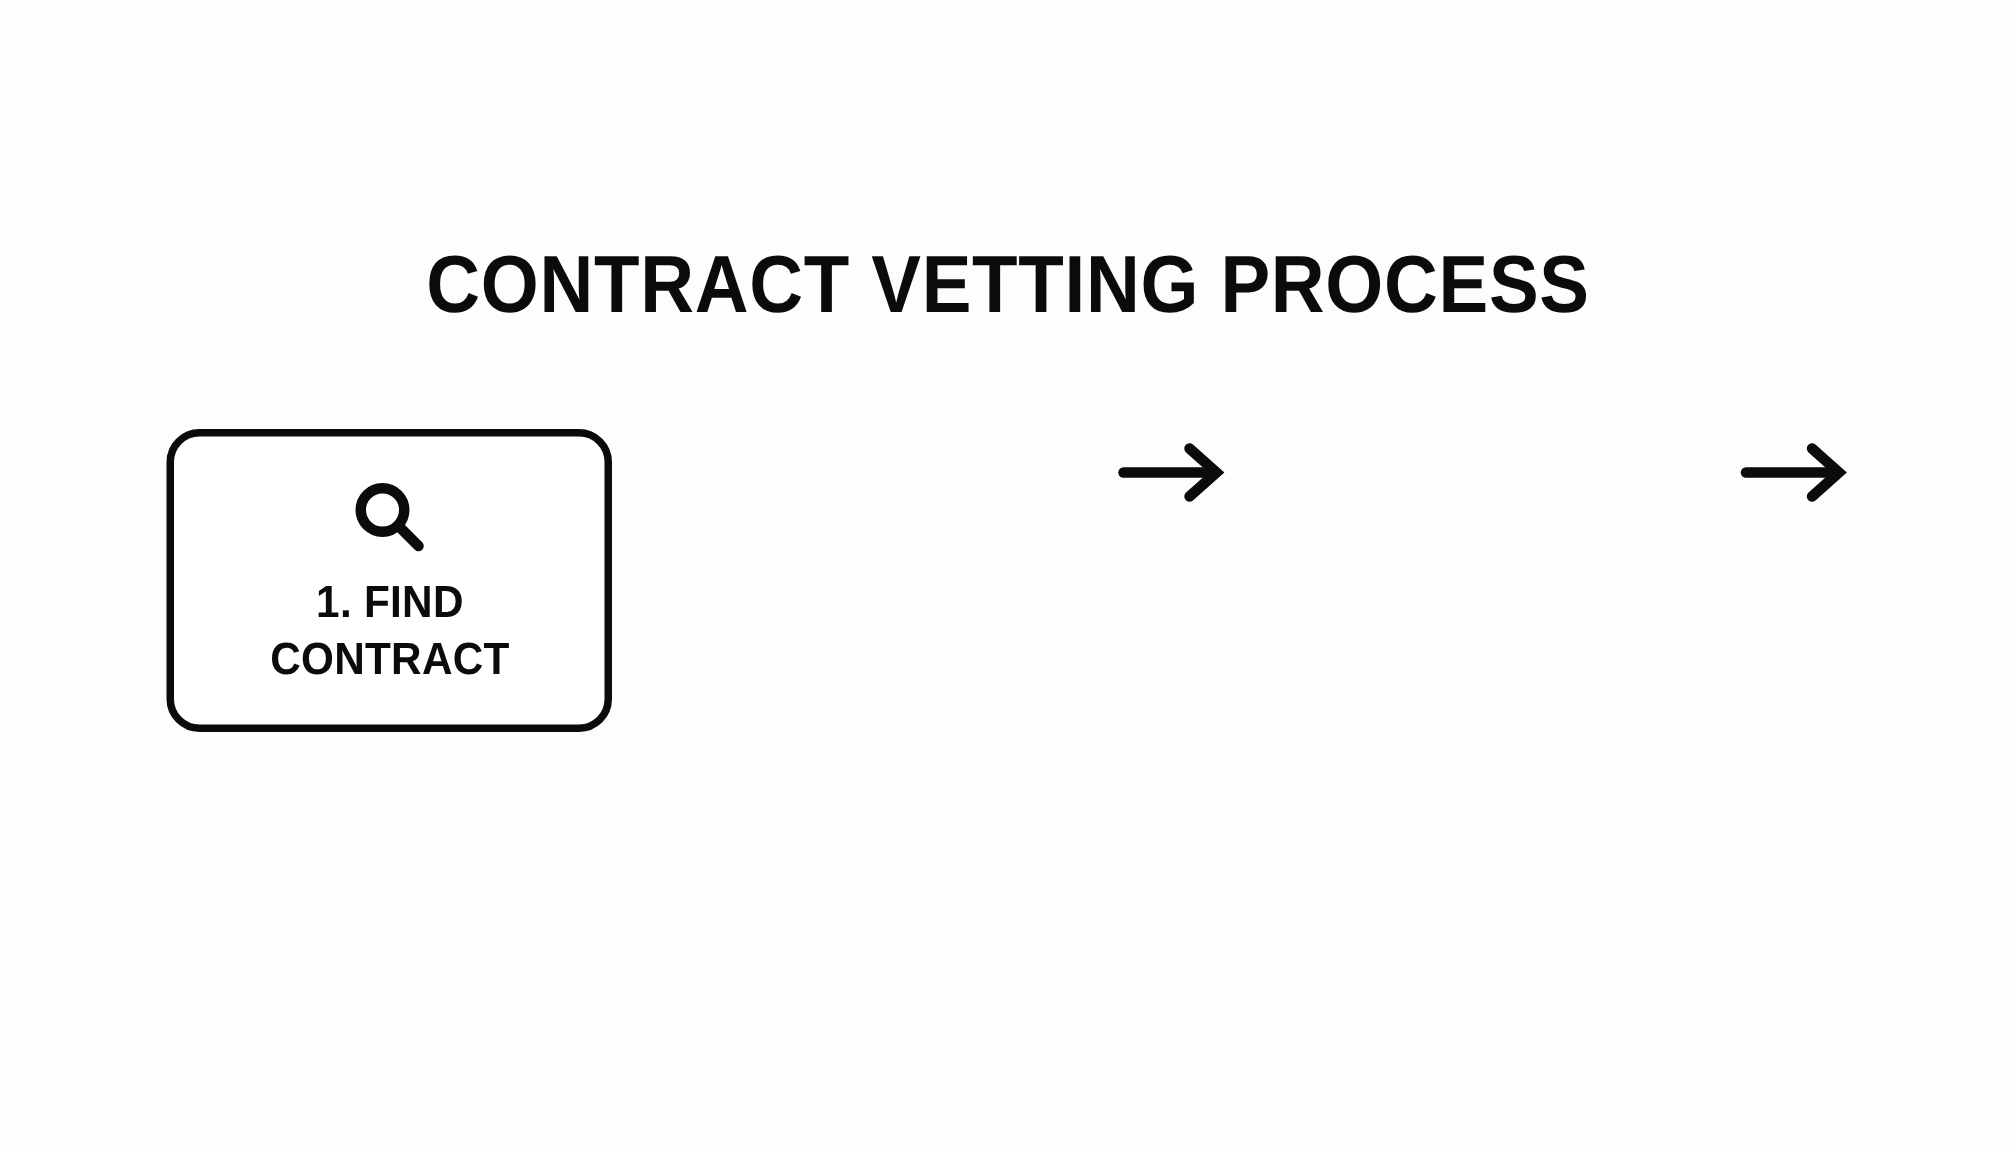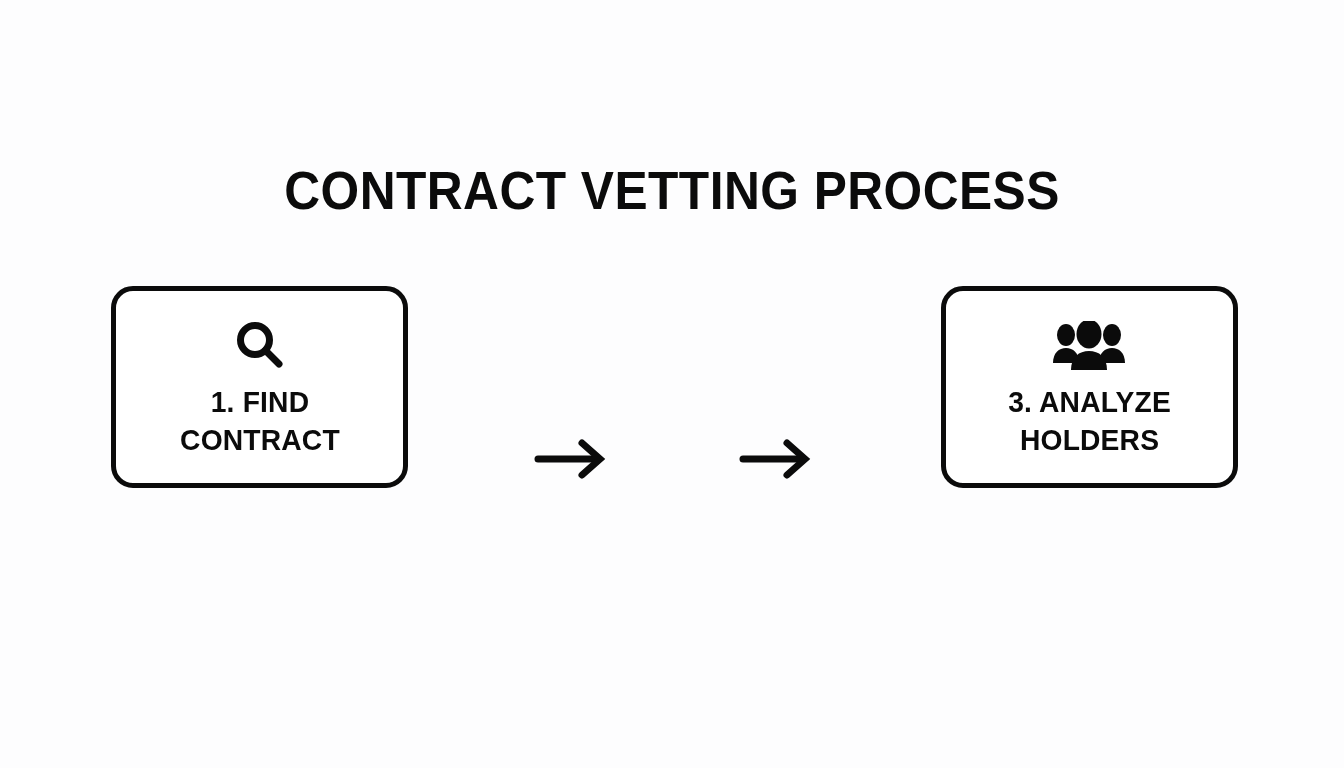--- a/index.html
+++ b/index.html
@@ -40,21 +40,21 @@
 
   
   .flow {
     position: absolute;
     left: 111px;
     top: 286px;
     width: 1127px;
     height: 202px;
     display: flex;
     flex-direction: row;
-    align-items: flex-end;
+    align-items: flex-start;
     justify-content: space-between;
   }
 
   .step-box {
     position: relative;
     box-sizing: border-box;
     width: 297px;
     height: 202px;
     border: 5px solid #0b0b0b;
     border-radius: 22px;
@@ -127,31 +127,15 @@
     </div>
 
 
     <div class="arrow">
       <svg width="76" height="44" viewBox="0 0 76 44" aria-hidden="true">
         <line x1="4" y1="22" x2="64" y2="22" stroke="#0b0b0b" stroke-width="7" stroke-linecap="round"></line>
         <polyline points="48,6 66,22 48,38" fill="none" stroke="#0b0b0b" stroke-width="7" stroke-linecap="round" stroke-linejoin="miter"></polyline>
       </svg>
     </div>
 
-    <div class="step-box">
-      <div class="icon-wrap">
-        <svg width="74" height="50" viewBox="0 0 74 50" aria-hidden="true">
-          <g fill="#0b0b0b">
-            <ellipse cx="14" cy="14" rx="9" ry="11"></ellipse>
-            <path d="M1 42 C1 32 7 27 14 27 C21 27 27 32 27 42 Z"></path>
-            <ellipse cx="60" cy="14" rx="9" ry="11"></ellipse>
-            <path d="M47 42 C47 32 53 27 60 27 C67 27 73 32 73 42 Z"></path>
-            <ellipse cx="37" cy="13" rx="12.5" ry="14.5"></ellipse>
-            <path d="M19 49 C19 36 27 30 37 30 C47 30 55 36 55 49 Z"></path>
-          </g>
-        </svg>
-      </div>
-      <div class="step-label">3. ANALYZE
-HOLDERS</div>
-    </div>
 
   </div>
 </div>
 
 </body></html>

